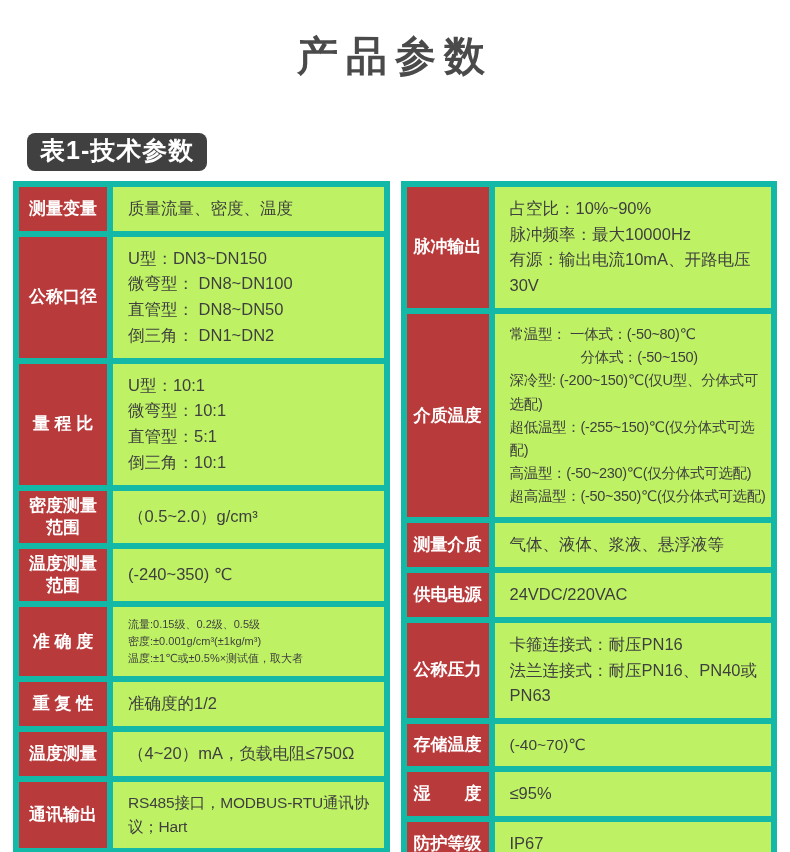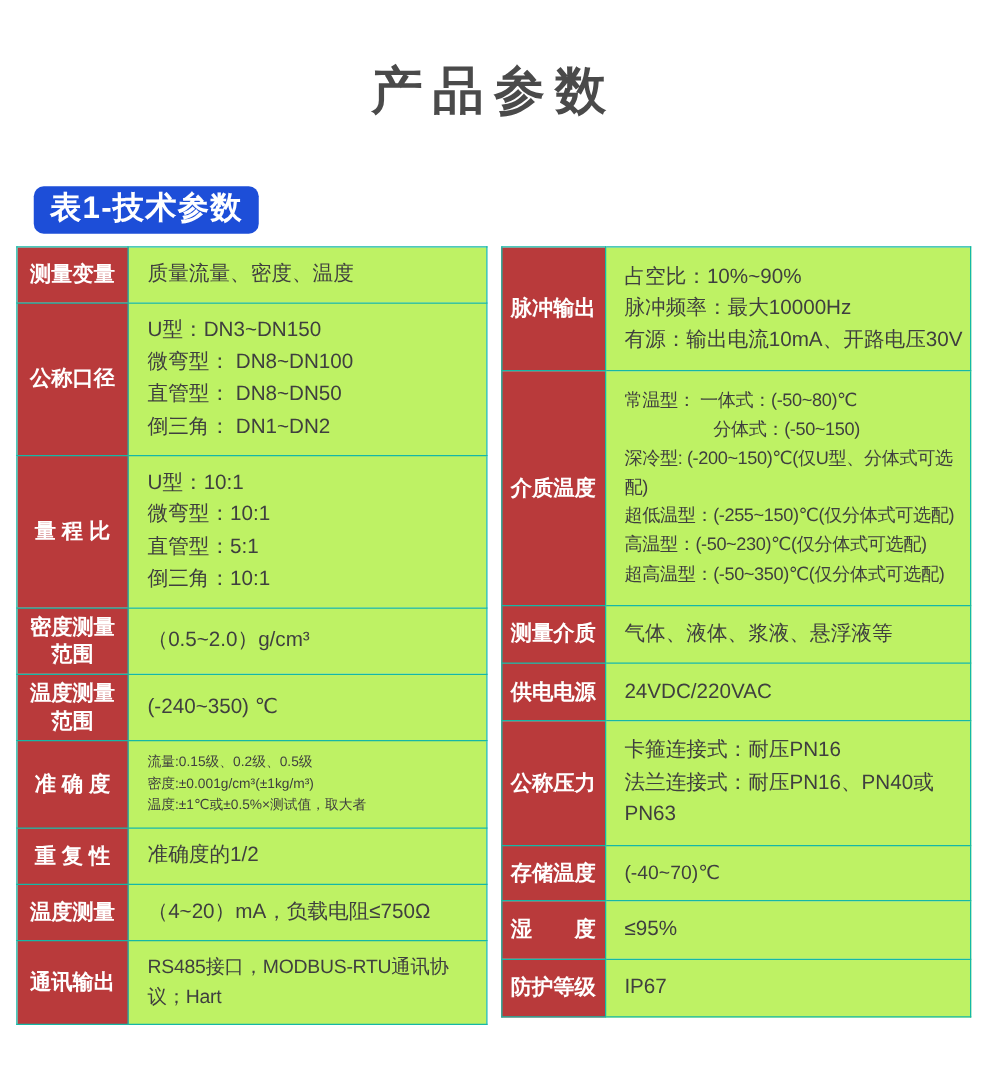--- a/index.html
+++ b/index.html
@@ -2,38 +2,38 @@
 <html><head>
 <meta charset="utf-8">
 <style>
   html,body{margin:0;padding:0;}
   body{
     width:790px;height:852px;background:#ffffff;overflow:hidden;
     font-family:"Liberation Sans","DejaVu Sans",sans-serif;
   }
   .page{width:790px;height:852px;position:relative;}
   .title{
-    margin:0;padding-top:52px;text-align:center;
+    margin:0;padding-top:36px;text-align:center;
     font-size:41px;font-weight:700;color:#4a4a4a;
     letter-spacing:8px;line-height:1;
   }
   .badge-row{margin:56px 0 0 27px;height:38px;}
   .badge{
-    display:inline-block;background:#1d4ed8;color:#ffffff;
+    display:inline-block;background:#404040;color:#ffffff;
     font-size:25px;font-weight:700;letter-spacing:1px;
     padding:3px 13px 6px 13px;border-radius:8px;line-height:1.15;
   }
   .tables{
     display:flex;gap:11px;margin:10px 13px 0 13px;align-items:flex-start;
   }
   table.spec-table{
     border-collapse:collapse;width:378px;height:617px;table-layout:fixed;
   }
   .spec-table th,.spec-table td{
-    border:1px solid #14b8a6;vertical-align:middle;
+    border:6px solid #14b8a6;vertical-align:middle;
   }
   .spec-table th{
     background:#b93a3b;color:#ffffff;
     font-size:17px;font-weight:700;text-align:center;
     white-space:pre-line;line-height:1.3;padding:4px 3px;
   }
   .spec-table.left th{width:82px;}
   .spec-table.right th{width:76px;}
   .spec-table td{
     background:#bef264;color:#3f3f3f;

